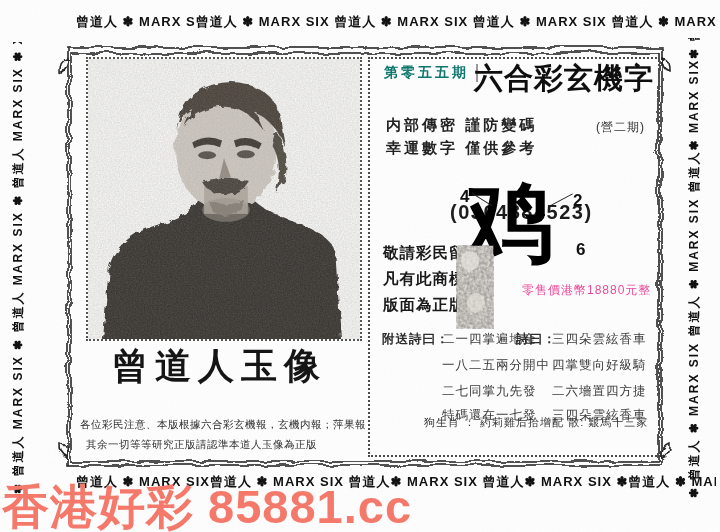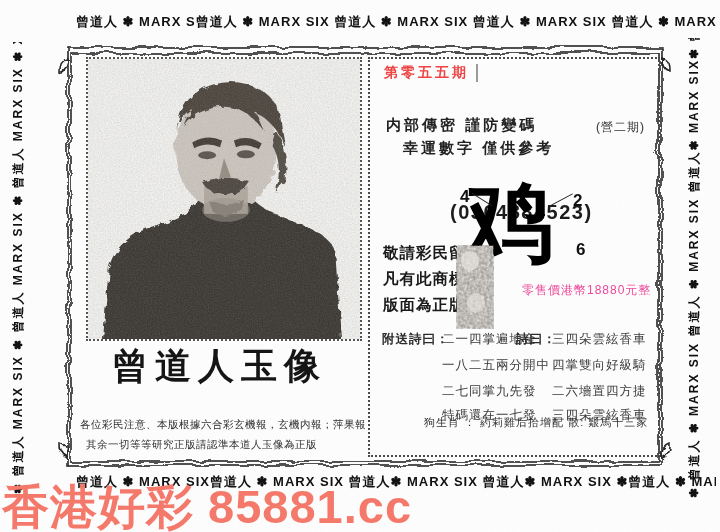--- a/index.html
+++ b/index.html
@@ -27,27 +27,27 @@
   #left-title{left:112px;top:342px;width:200px;font-family:"DejaVu Serif","Liberation Serif",serif;
               font-weight:bold;font-size:36px;letter-spacing:7px;color:#151515;}
   .fineprint{font-size:10.5px;color:#2f2f2f;letter-spacing:0.5px;}
   #fineprint-1{left:80px;top:418px;}
   #fineprint-2{left:86px;top:438px;}
 
   
   #right-panel{left:368px;top:57px;width:292px;height:400px;border:2px dotted #4a4a4a;box-sizing:border-box;}
   #right-panel .abs{position:absolute;}
   #issue-no{left:14px;top:5px;font-size:14px;font-weight:bold;letter-spacing:3px;
-            border-right:2px solid #9a9a9a;padding-right:7px;color:#ef4444;}
+            border-right:2px solid #9a9a9a;padding-right:7px;color:#0f766e;}
   #panel-title{left:104px;top:0px;font-family:"DejaVu Serif","Liberation Serif",serif;
                font-weight:bold;font-size:29px;letter-spacing:1px;color:#0e0e0e;}
   .info-line{font-size:15px;font-weight:bold;letter-spacing:3px;color:#232323;}
   #info-line1{left:16px;top:57px;}
   #issue-note{left:226px;top:60px;font-size:12px;letter-spacing:1px;color:#333;}
-  #info-line2{left:16px;top:80px;margin-left:17px;}
+  #info-line2{left:16px;top:80px;}
   #lucky-numbers{left:80px;top:106px;font-size:20px;letter-spacing:1.5px;font-weight:bold;color:#1d1d1d;margin-top:36px;}
   #zodiac-char{left:95px;top:118px;font-family:"DejaVu Serif","Liberation Serif",serif;
                font-weight:bold;font-size:88px;line-height:1;color:#000;}
   .corner-num{font-size:17px;font-weight:bold;color:#111;}
   #num-tl{left:90px;top:128px;}
   #num-tr{left:203px;top:132px;}
   #num-br{left:206px;top:181px;}
   .flick{width:24px;height:0;border-top:1.5px solid #222;}
   #flick-tl{left:100px;top:140px;transform:rotate(32deg);}
   #flick-tr{left:180px;top:140px;transform:rotate(-28deg);}
@@ -142,20 +142,21 @@
     </svg>
   </div>
 
   <div id="left-title" class="abs nowrap">曾道人玉像</div>
   <div id="fineprint-2" class="abs fineprint nowrap">其余一切等等研究正版請認準本道人玉像為正版</div>
   <div id="fineprint-1" class="abs fineprint nowrap">各位彩民注意、本版根據六合彩玄機報，玄機内報；萍果報</div>
 
   <div id="right-panel" class="abs">
 
     <div id="issue-no" class="abs nowrap">第零五五期</div>
+    <div id="panel-title" class="abs nowrap">六合彩玄機字</div>
 
     <div id="info-line1" class="abs info-line nowrap">内部傳密 謹防變碼</div>
     <div id="issue-note" class="abs nowrap">(營二期)</div>
     <div id="info-line2" class="abs info-line nowrap">幸運數字 僅供參考</div>
 
     <div id="lucky-numbers" class="abs nowrap">(0364884523)</div>
 
     <div id="zodiac-char" class="abs">鸡</div>
     <div id="num-tl" class="abs corner-num">4</div>
     <div id="num-tr" class="abs corner-num">2</div>

